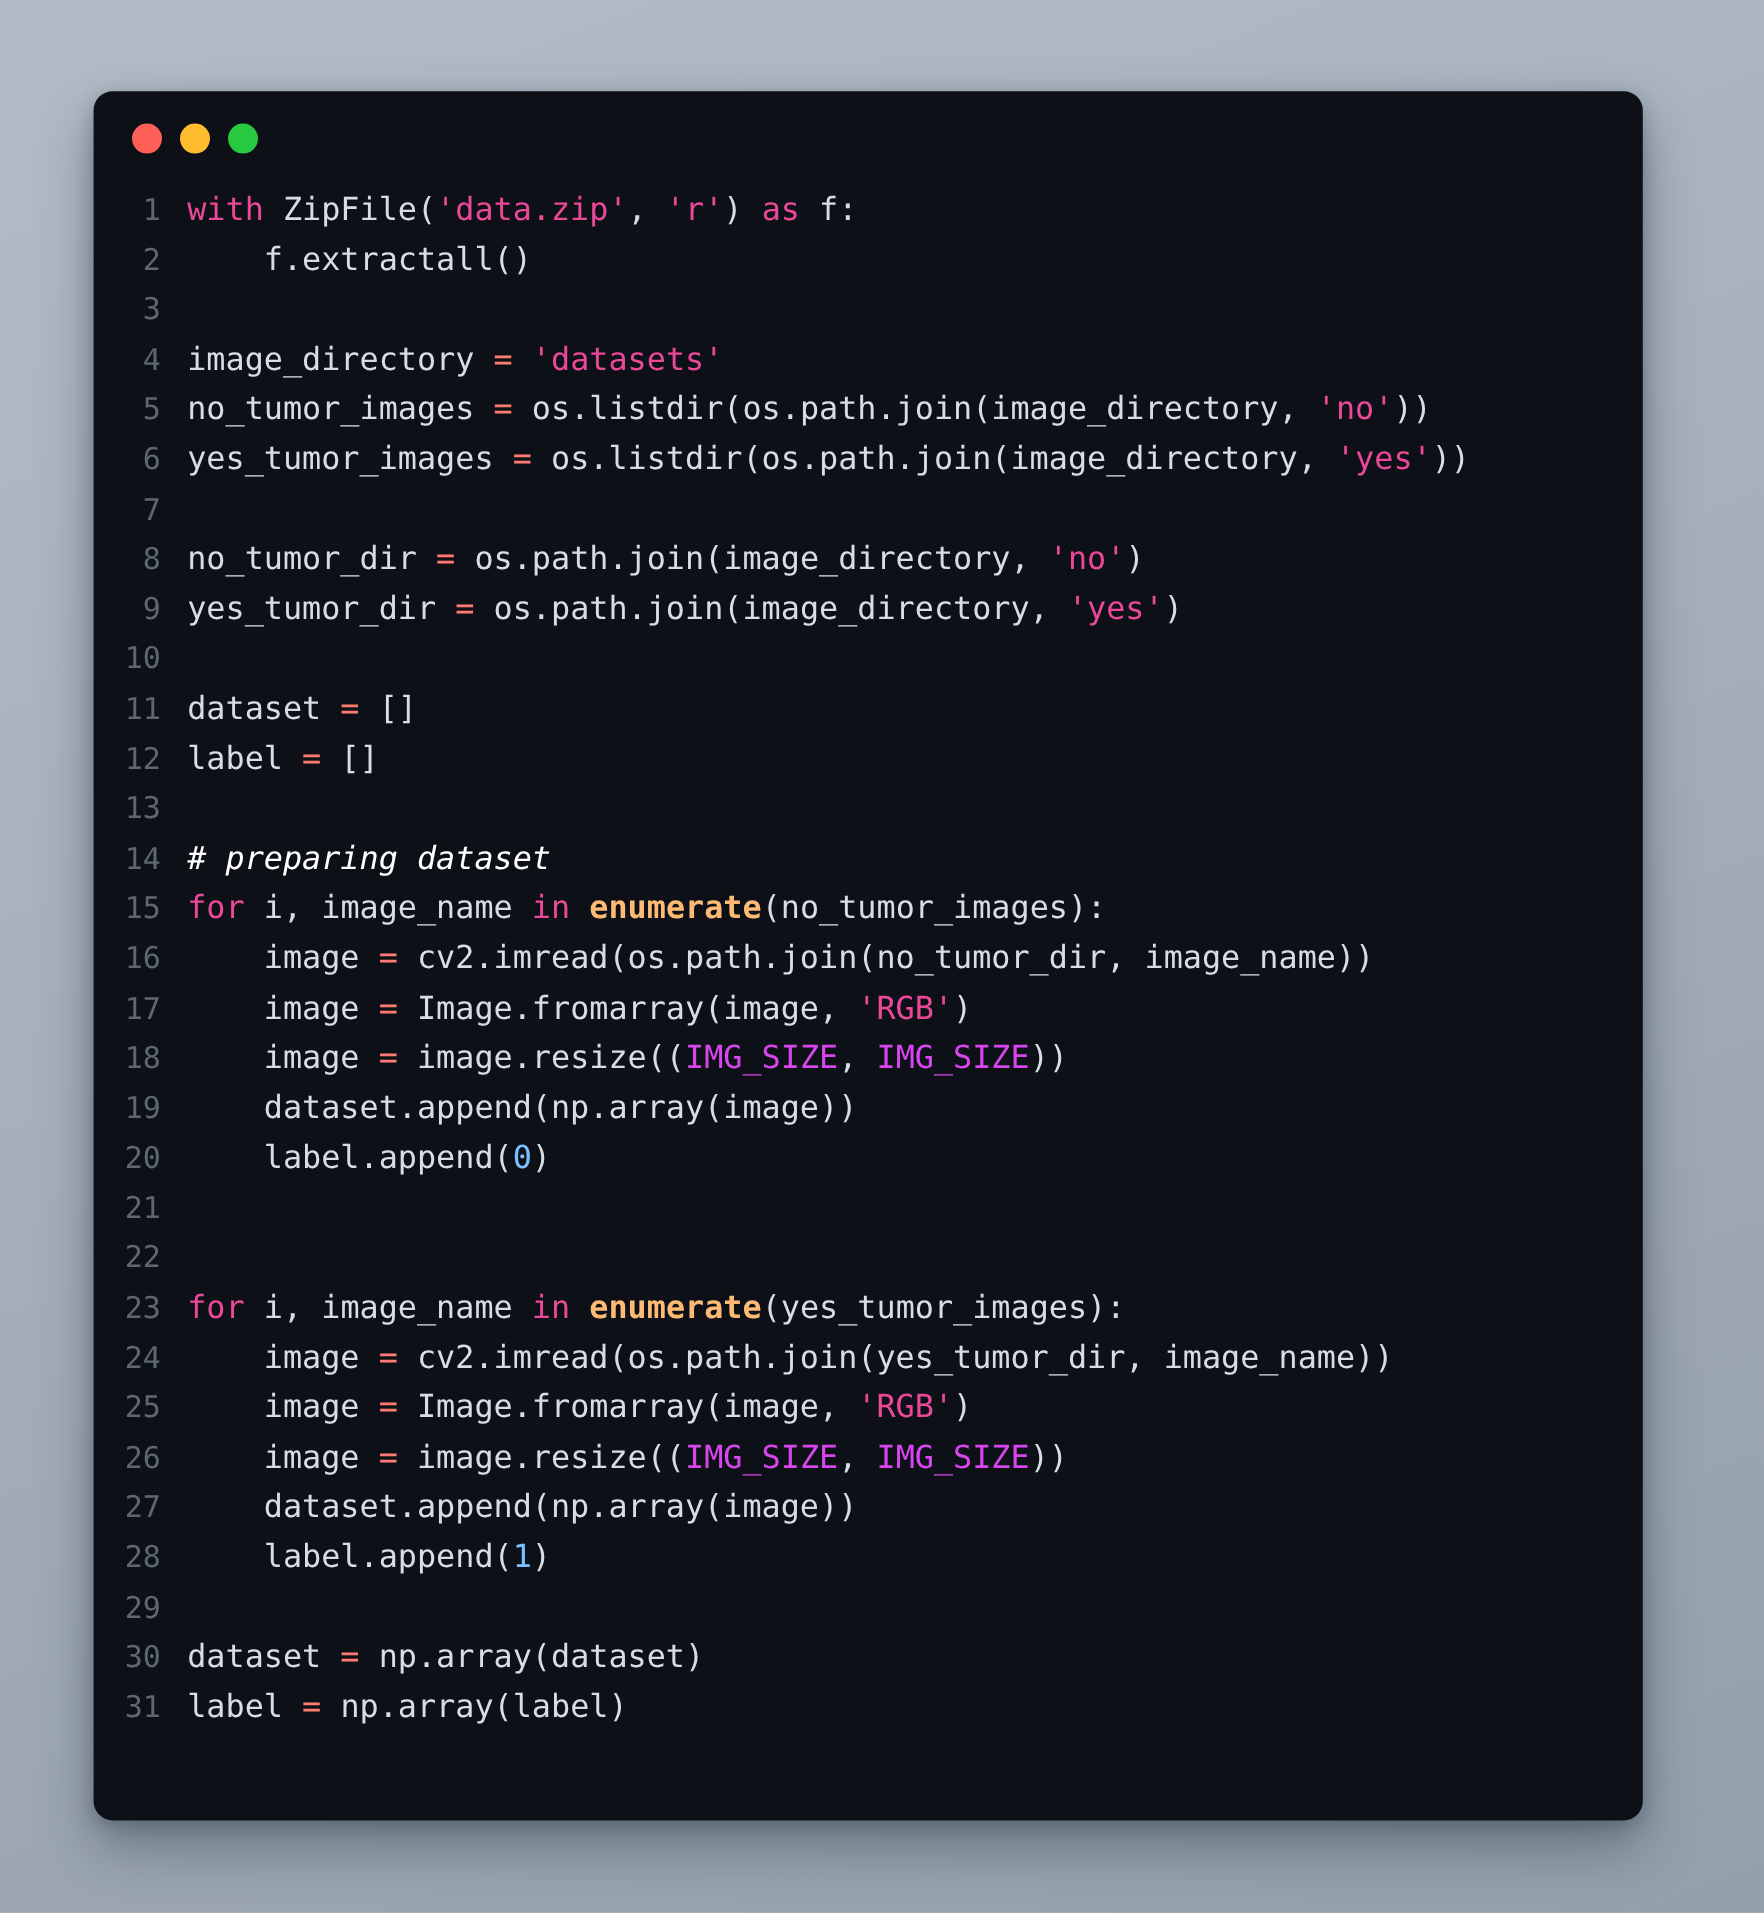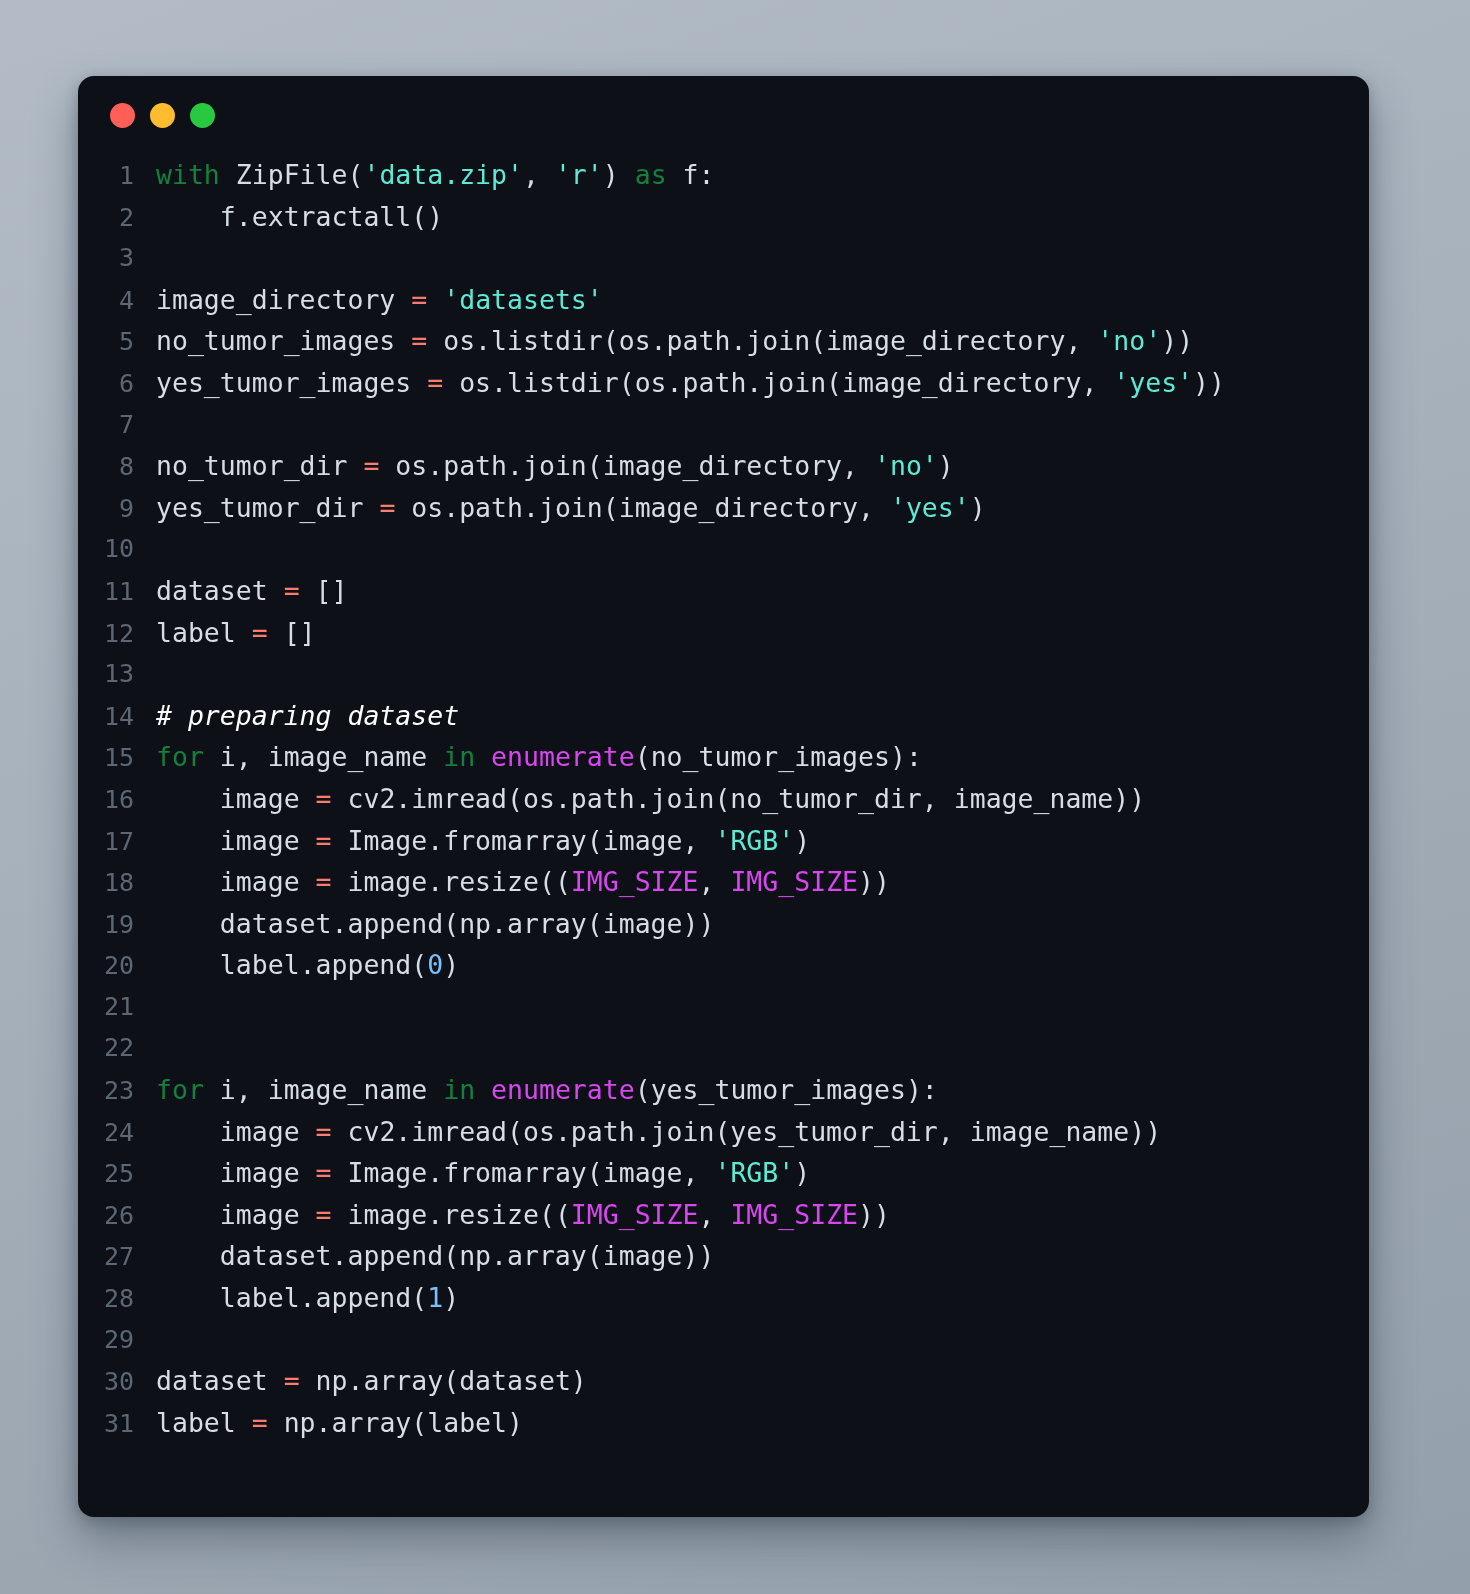--- a/index.html
+++ b/index.html
@@ -72,25 +72,25 @@
     user-select: none;
   }
   .lc {
     flex: 1 1 auto;
     color: #d7dde5;
     white-space: pre;
     overflow: visible;
   }
 
   
-  .t-kw   { color: #15803d; }
+  .t-kw   { color: #ec4899; }
   .t-op   { color: #ff7b72; }
-  .t-str  { color: #5eead4; }
+  .t-str  { color: #ec4899; }
   .t-num  { color: #79c0ff; }
-  .t-fn   { color: #d946ef; }
+  .t-fn   { color: #fdba74; font-weight: bold; }
   .t-const{ color: #d946ef; }
   .t-cmt  { color: #ffffff; font-style: italic; }
   .t-id   { color: #d7dde5; }
 </style>
 </head>
 <body>
 
 <div class="code-window">
 
   <div class="titlebar">

